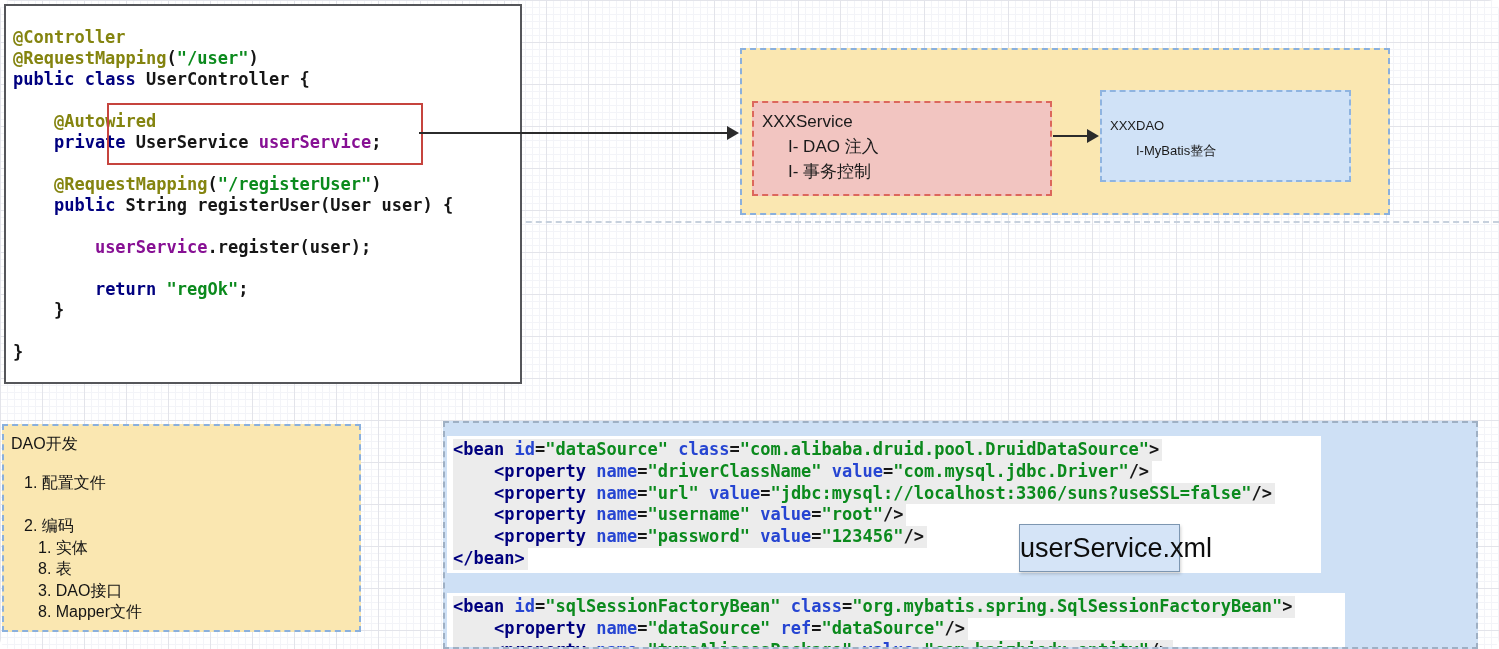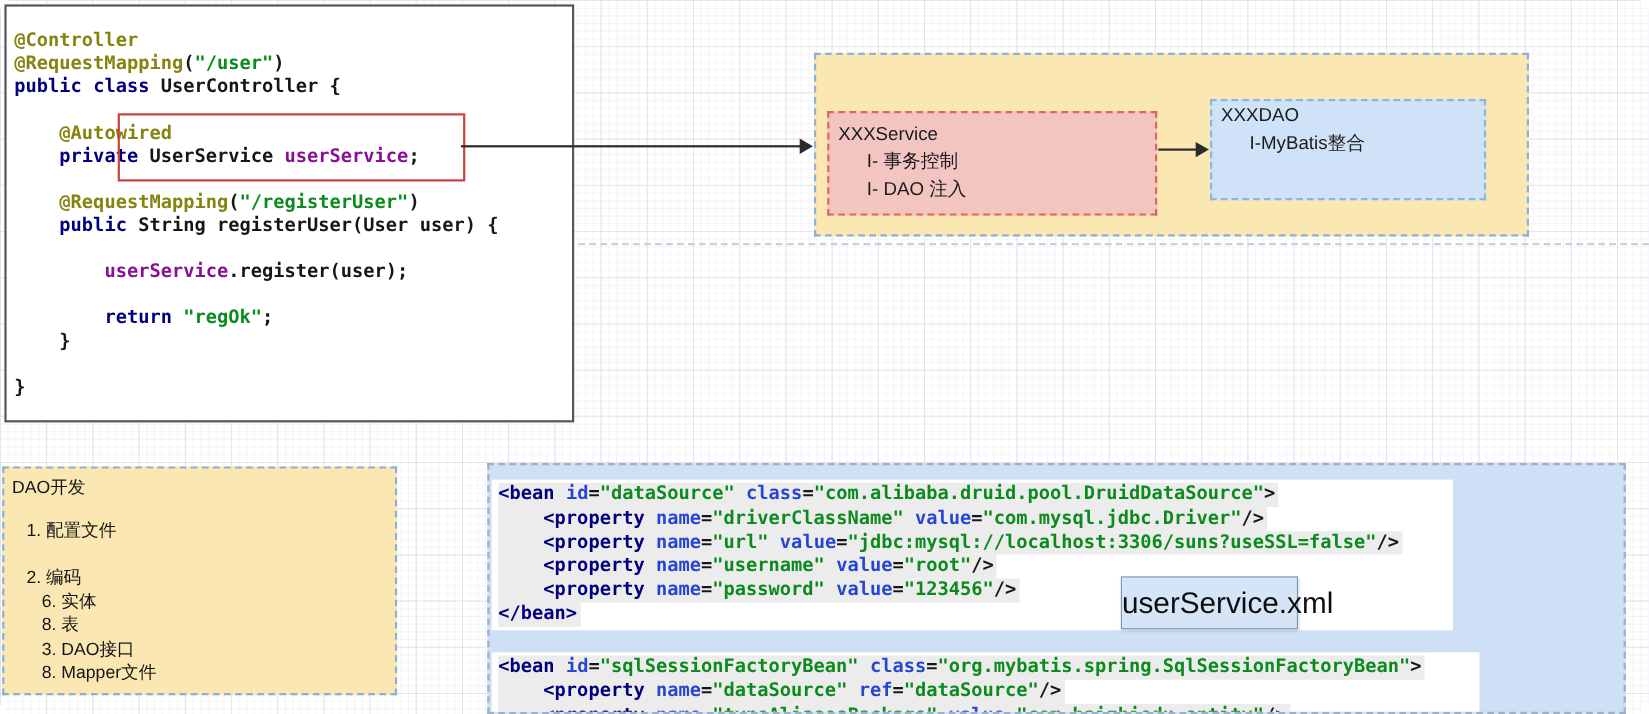--- a/index.html
+++ b/index.html
@@ -50,21 +50,21 @@
     background:#fae7b1;border:2px dashed #8ab0dd;z-index:1;box-sizing:border-box;
   }
   .service-box{
     position:absolute;left:10px;top:38px;width:300px;height:95px;box-sizing:border-box;
     background:#f2c5c1;border:2px dashed #dc675c;
     font-size:17px;color:#1a1a1a;padding:6px 8px;margin-top:13px;
   }
   .dao-box{
     position:absolute;left:358px;top:40px;width:251px;height:92px;box-sizing:border-box;
     background:#d0e2f7;border:2px dashed #8fb4e0;
-    font-size:17px;color:#1a1a1a;padding:0 8px;
+    font-size:13px;color:#1a1a1a;padding:21px 8px;
   }
   .shape-title{line-height:25px;}
   .shape-item{line-height:25px;padding-left:26px;}
   
   .note-box{
     position:absolute;left:2px;top:424px;width:359px;height:208px;box-sizing:border-box;
     background:#fae7b1;border:2px dashed #8ab0dd;z-index:1;
     font-size:16px;color:#141414;
   }
   .note-title{position:absolute;left:7px;top:8px;line-height:20px;}
@@ -105,37 +105,37 @@
     <pre class="java-code"><div class="cl"><span class="tk-a">@Controller</span></div><div class="cl"><span class="tk-a">@RequestMapping</span><span class="tk-p">(</span><span class="tk-s">"/user"</span><span class="tk-p">)</span></div><div class="cl"><span class="tk-k">public</span><span class="tk-p"> </span><span class="tk-k">class</span><span class="tk-p"> UserController {</span></div><div class="cl">&nbsp;</div><div class="cl"><span class="tk-p">    </span><span class="tk-a">@Autowired</span></div><div class="cl"><span class="tk-p">    </span><span class="tk-k">private</span><span class="tk-p"> UserService </span><span class="tk-f">userService</span><span class="tk-p">;</span></div><div class="cl">&nbsp;</div><div class="cl"><span class="tk-p">    </span><span class="tk-a">@RequestMapping</span><span class="tk-p">(</span><span class="tk-s">"/registerUser"</span><span class="tk-p">)</span></div><div class="cl"><span class="tk-p">    </span><span class="tk-k">public</span><span class="tk-p"> String registerUser(User user) {</span></div><div class="cl">&nbsp;</div><div class="cl"><span class="tk-p">        </span><span class="tk-f">userService</span><span class="tk-p">.register(user);</span></div><div class="cl">&nbsp;</div><div class="cl"><span class="tk-p">        </span><span class="tk-k">return</span><span class="tk-p"> </span><span class="tk-s">"regOk"</span><span class="tk-p">;</span></div><div class="cl"><span class="tk-p">    }</span></div><div class="cl">&nbsp;</div><div class="cl"><span class="tk-p">}</span></div></pre>
   </div>
   <div class="red-rect"></div>
 
   <div class="arrow-line" style="left:419px;top:132px;width:310px;"></div>
   <div class="arrow-head" style="left:727px;top:126px;"></div>
 
   <div class="y-container">
     <div class="service-box">
       <div class="shape-title">XXXService</div>
+      <div class="shape-item">I-  DAO 注入</div>
       <div class="shape-item">I-  事务控制</div>
-      <div class="shape-item">I-  DAO 注入</div>
     </div>
     <div class="arrow-line" style="left:311px;top:85px;width:36px;"></div>
     <div class="arrow-head" style="left:345px;top:79px;"></div>
     <div class="dao-box">
       <div class="shape-title">XXXDAO</div>
       <div class="shape-item">I-MyBatis整合</div>
     </div>
   </div>
 
   <div class="note-box">
     <div class="note-title">DAO开发</div>
     <div class="note-item1">1.  配置文件</div>
     <div class="note-item2">2.  编码</div>
     <div class="note-subs">
-      <div>6. 实体</div>
+      <div>1. 实体</div>
       <div>8. 表</div>
       <div>3. DAO接口</div>
       <div>8. Mapper文件</div>
     </div>
   </div>
 
   <div class="xml-panel">
     <pre class="xml-block xml-a"><div class="cl"><span class="lbg"><span class="tk-t">&lt;bean</span><span class="tk-p"> </span><span class="tk-n">id</span><span class="tk-p">=</span><span class="tk-s">"dataSource"</span><span class="tk-p"> </span><span class="tk-n">class</span><span class="tk-p">=</span><span class="tk-s">"com.alibaba.druid.pool.DruidDataSource"</span><span class="tk-p">&gt;</span></span></div><div class="cl"><span class="lbg"><span class="tk-p">    </span><span class="tk-t">&lt;property</span><span class="tk-p"> </span><span class="tk-n">name</span><span class="tk-p">=</span><span class="tk-s">"driverClassName"</span><span class="tk-p"> </span><span class="tk-n">value</span><span class="tk-p">=</span><span class="tk-s">"com.mysql.jdbc.Driver"</span><span class="tk-p">/&gt;</span></span></div><div class="cl"><span class="lbg"><span class="tk-p">    </span><span class="tk-t">&lt;property</span><span class="tk-p"> </span><span class="tk-n">name</span><span class="tk-p">=</span><span class="tk-s">"url"</span><span class="tk-p"> </span><span class="tk-n">value</span><span class="tk-p">=</span><span class="tk-s">"jdbc:mysql://localhost:3306/suns?useSSL=false"</span><span class="tk-p">/&gt;</span></span></div><div class="cl"><span class="lbg"><span class="tk-p">    </span><span class="tk-t">&lt;property</span><span class="tk-p"> </span><span class="tk-n">name</span><span class="tk-p">=</span><span class="tk-s">"username"</span><span class="tk-p"> </span><span class="tk-n">value</span><span class="tk-p">=</span><span class="tk-s">"root"</span><span class="tk-p">/&gt;</span></span></div><div class="cl"><span class="lbg"><span class="tk-p">    </span><span class="tk-t">&lt;property</span><span class="tk-p"> </span><span class="tk-n">name</span><span class="tk-p">=</span><span class="tk-s">"password"</span><span class="tk-p"> </span><span class="tk-n">value</span><span class="tk-p">=</span><span class="tk-s">"123456"</span><span class="tk-p">/&gt;</span></span></div><div class="cl"><span class="lbg"><span class="tk-t">&lt;/bean&gt;</span></span></div></pre>
     <pre class="xml-block xml-b"><div class="cl"><span class="lbg"><span class="tk-t">&lt;bean</span><span class="tk-p"> </span><span class="tk-n">id</span><span class="tk-p">=</span><span class="tk-s">"sqlSessionFactoryBean"</span><span class="tk-p"> </span><span class="tk-n">class</span><span class="tk-p">=</span><span class="tk-s">"org.mybatis.spring.SqlSessionFactoryBean"</span><span class="tk-p">&gt;</span></span></div><div class="cl"><span class="lbg"><span class="tk-p">    </span><span class="tk-t">&lt;property</span><span class="tk-p"> </span><span class="tk-n">name</span><span class="tk-p">=</span><span class="tk-s">"dataSource"</span><span class="tk-p"> </span><span class="tk-n">ref</span><span class="tk-p">=</span><span class="tk-s">"dataSource"</span><span class="tk-p">/&gt;</span></span></div><div class="cl"><span class="lbg"><span class="tk-p">    </span><span class="tk-t">&lt;property</span><span class="tk-p"> </span><span class="tk-n">name</span><span class="tk-p">=</span><span class="tk-s">"typeAliasesPackage"</span><span class="tk-p"> </span><span class="tk-n">value</span><span class="tk-p">=</span><span class="tk-s">"com.baizhiedu.entity"</span><span class="tk-p">/&gt;</span></span></div></pre>
   </div>

